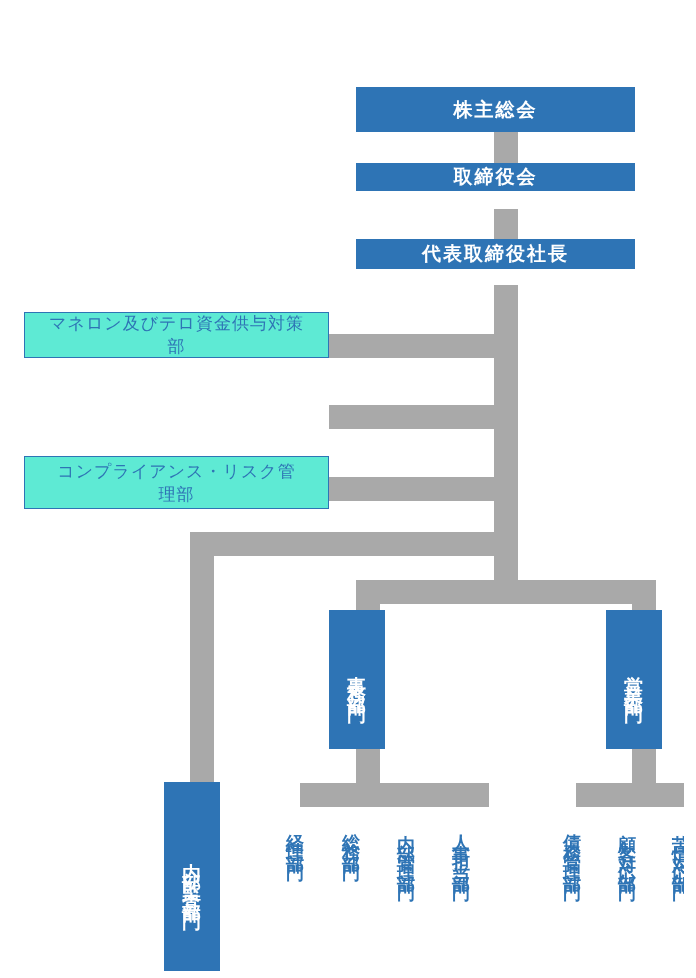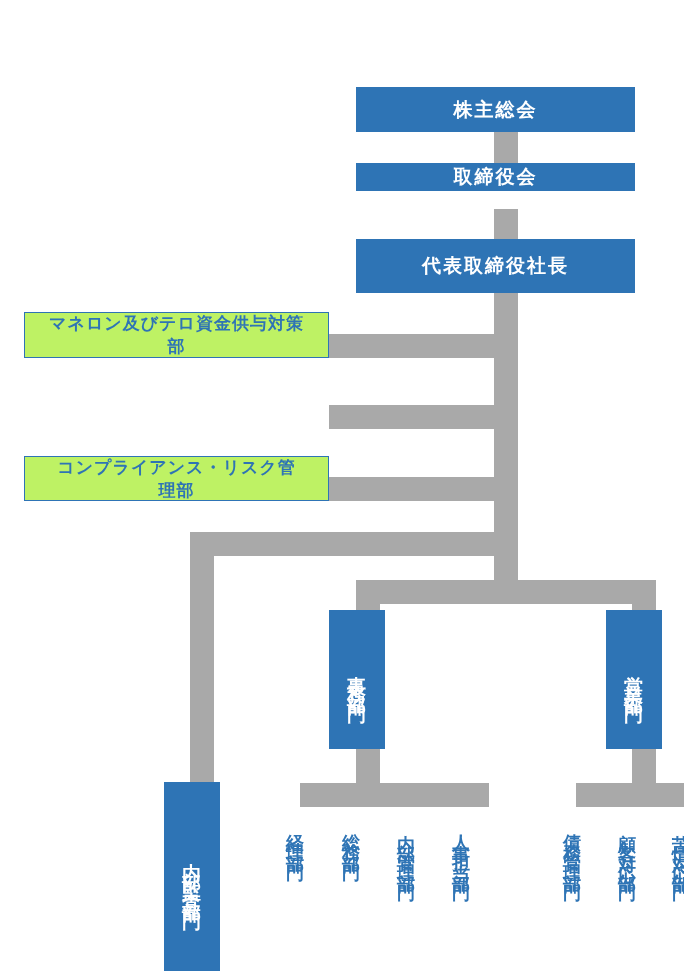--- a/index.html
+++ b/index.html
@@ -30,24 +30,24 @@
     letter-spacing: 2px;
     display: flex;
     align-items: center;
     justify-content: center;
     text-align: center;
   }
 
   
   .outlinebox {
     position: absolute;
-    background: #bef264;
+    background: #5eead4;
     border: 1px solid #2e74b5;
     color: #2e74b5;
-    font-weight: bold;
+    font-weight: normal;
     font-size: 17px;
     letter-spacing: 1px;
     display: flex;
     align-items: center;
     justify-content: flex-start;
     text-align: center;
   }
 
   
   .vbox {
@@ -78,26 +78,26 @@
     font-size: 18px;
     letter-spacing: 10px;
     line-height: 1;
     width: 20px;
     white-space: nowrap;
   }
 
   
   .b-shareholders { left: 332px; top: 63px;  width: 279px; height: 45px; }
   .b-board        { left: 332px; top: 139px; width: 279px; height: 28px; }
-  .b-president    { left: 332px; top: 215px; width: 279px; height: 54px; }
+  .b-president    { left: 332px; top: 215px; width: 279px; height: 30px; }
 
   
   .s-aml        { left: 0px; top: 288px; width: 305px; height: 46px; }
   .s-sysrisk    { left: 0px; top: 359px; width: 305px; height: 48px; }
-  .s-compliance { left: 0px; top: 432px; width: 305px; height: 45px; }
+  .s-compliance { left: 0px; top: 432px; width: 305px; height: 53px; }
 
   
   .d-admin { left: 305px; top: 586px; width: 56px; height: 139px; }
   .d-sales { left: 582px; top: 586px; width: 56px; height: 139px; }
   .d-audit { left: 140px; top: 758px; width: 56px; height: 189px; }
 
   
   .l-top1      { left: 470px; top: 108px; width: 3px;   height: 31px; }
   .l-top2      { left: 470px; top: 185px; width: 3px;   height: 30px; }
   .l-mainv     { left: 470px; top: 261px; width: 3px;   height: 298px; }

